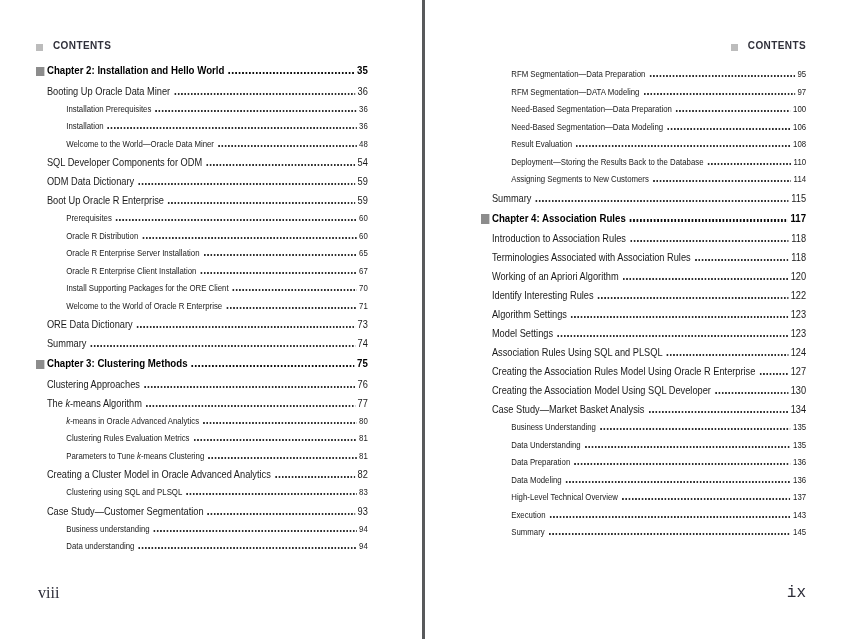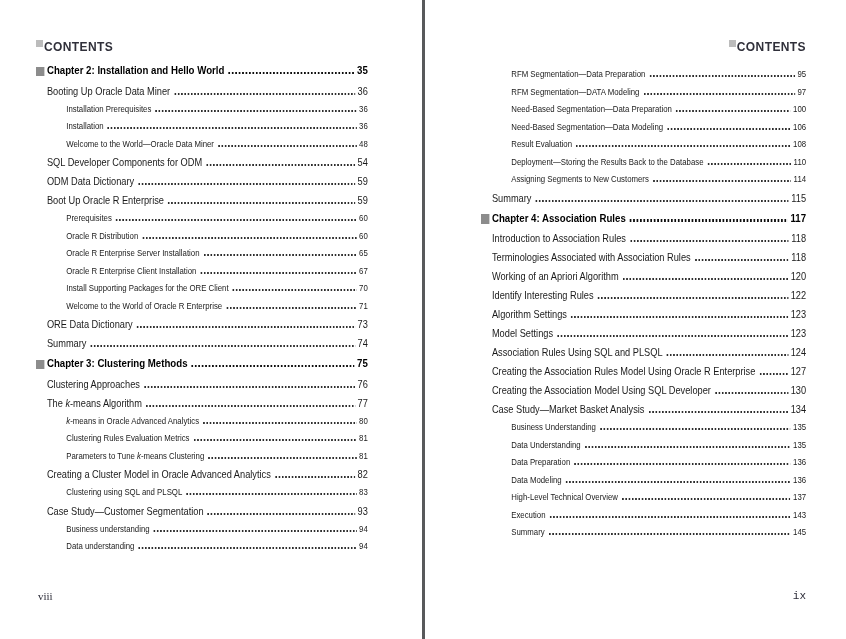--- a/index.html
+++ b/index.html
@@ -12,22 +12,22 @@
   }
   .spread { display: flex; width: 846px; height: 639px; }
   .page { position: relative; background: #fff; }
   .page.left  { width: 422px; }
   .page.right { width: 421px; }
   .divider { width: 3px; background: #58595b; }
 
   
   .running-head {
     position: absolute; top: 40px;
-    display: flex; align-items: flex-start; gap: 1px;
-    font-size: 12px; font-weight: bold; letter-spacing: 0.4px;
+    display: flex; align-items: flex-end; gap: 10px;
+    font-size: 10px; font-weight: bold; letter-spacing: 0.4px;
     color: #30303a;
   }
   .left  .running-head { left: 36px; }
   .right .running-head { right: 40px; }
   .running-head .marker { width: 7px; height: 7px; background: #bcbcbc; flex: 0 0 auto; }
 
   
   .toc {
     position: absolute;
     transform: scaleX(0.84);
@@ -58,21 +58,21 @@
     height: 2.4px;
     background-image: radial-gradient(circle, #0d0d0d 1.05px, transparent 1.35px);
     background-size: 4.1px 2.4px;
   }
   .row .pg { flex: 0 0 auto; }
 
   
   .folio {
     position: absolute; bottom: 37px;
     font-family: "Liberation Serif", serif;
-    font-size: 11px; color: #2c2c38;
+    font-size: 16px; color: #2c2c38;
   }
   .left  .folio { left: 38px; }
   .right .folio { right: 40px; font-family: Liberation Mono, monospace; }
 </style>
 </head>
 <body>
 
 <div class="spread">
 
   <div class="page left">

